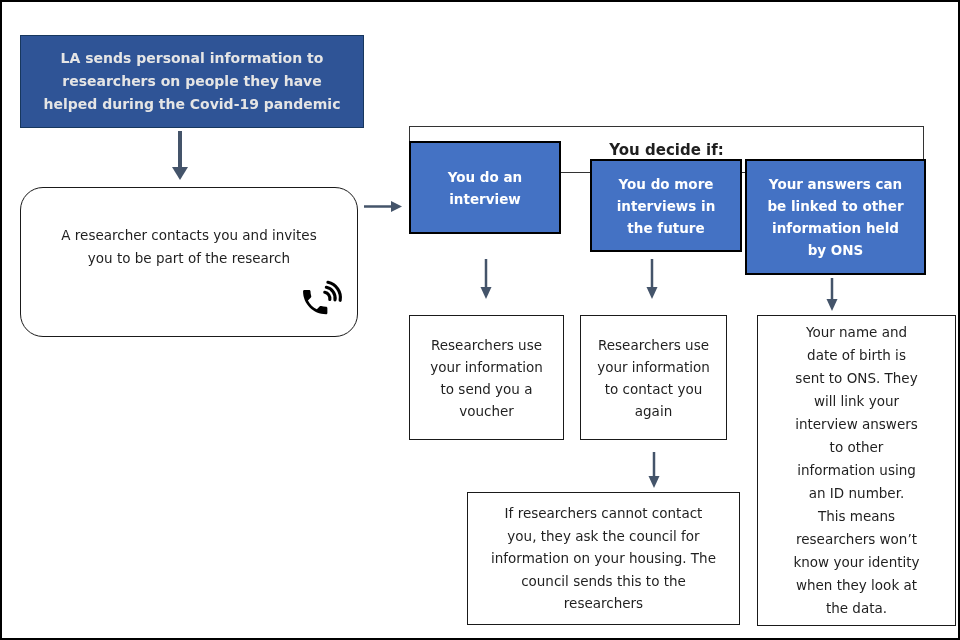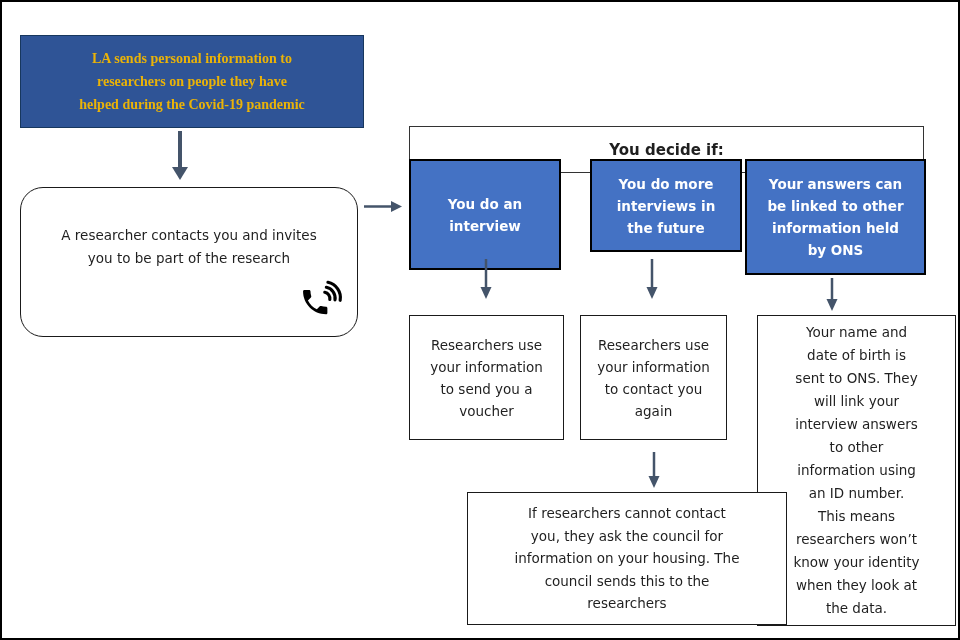--- a/index.html
+++ b/index.html
@@ -9,44 +9,44 @@
     font-family:"DejaVu Sans","Liberation Sans",sans-serif;
     color:#1f1f1f; overflow:hidden;
   }
   .box {
     position:absolute; box-sizing:border-box;
     display:flex; align-items:center; justify-content:center;
     text-align:center; white-space:pre-line;
   }
   .blue-dark {
     background:#2F5496; border:1px solid #17375E;
-    color:#eab308; font-weight:bold; font-size:14px; line-height:23px;font-family:Liberation Serif, serif;
+    color:#e5e5e5; font-weight:bold; font-size:14px; line-height:23px;
   }
   .blue {
     background:#4472C4; border:2px solid #000;
     color:#fff; font-weight:bold; font-size:13.5px; line-height:22px;
   }
   .white {
     background:#fff; border:1.5px solid #1a1a1a;
     font-size:13.5px; line-height:22px;
   }
   .header-box {
     background:#fff; border:1px solid #333;
     font-weight:bold; font-size:15px;
   }
   #la-box        { left:18px;  top:33px;  width:344px; height:93px; padding:0 8px; }
   #researcher-box{ left:18px;  top:185px; width:338px; height:150px; align-items:flex-start; padding-top:36px; line-height:23px;border-radius:23px; }
   #decide-box    { left:407px; top:103px; width:515px; height:47px;margin-top:21px; }
-  #opt1          { left:407px; top:157px; width:152px; height:111px; }
+  #opt1          { left:407px; top:139px; width:152px; height:93px; }
   #opt2          { left:588px; top:157px; width:152px; height:93px; }
   #opt3          { left:743px; top:157px; width:181px; height:116px; }
   #out1          { left:407px; top:313px; width:155px; height:125px; }
   #out2          { left:578px; top:313px; width:147px; height:125px; }
   #out3          { left:755px; top:313px; width:199px; height:311px; line-height:23px; padding:6px 2px; }
-  #followup-box  { left:465px; top:490px; width:320px; height:133px; line-height:22.5px; }
+  #followup-box  { left:465px; top:490px; width:273px; height:133px; line-height:22.5px; }
   .arrow { position:absolute; }
   #phone-icon { position:absolute; right:14px; bottom:14px; }
 </style>
 </head>
 <body>
 
 <div id="canvas">
 
   <div id="la-box" class="box blue-dark">LA sends personal information to
 researchers on people they have

